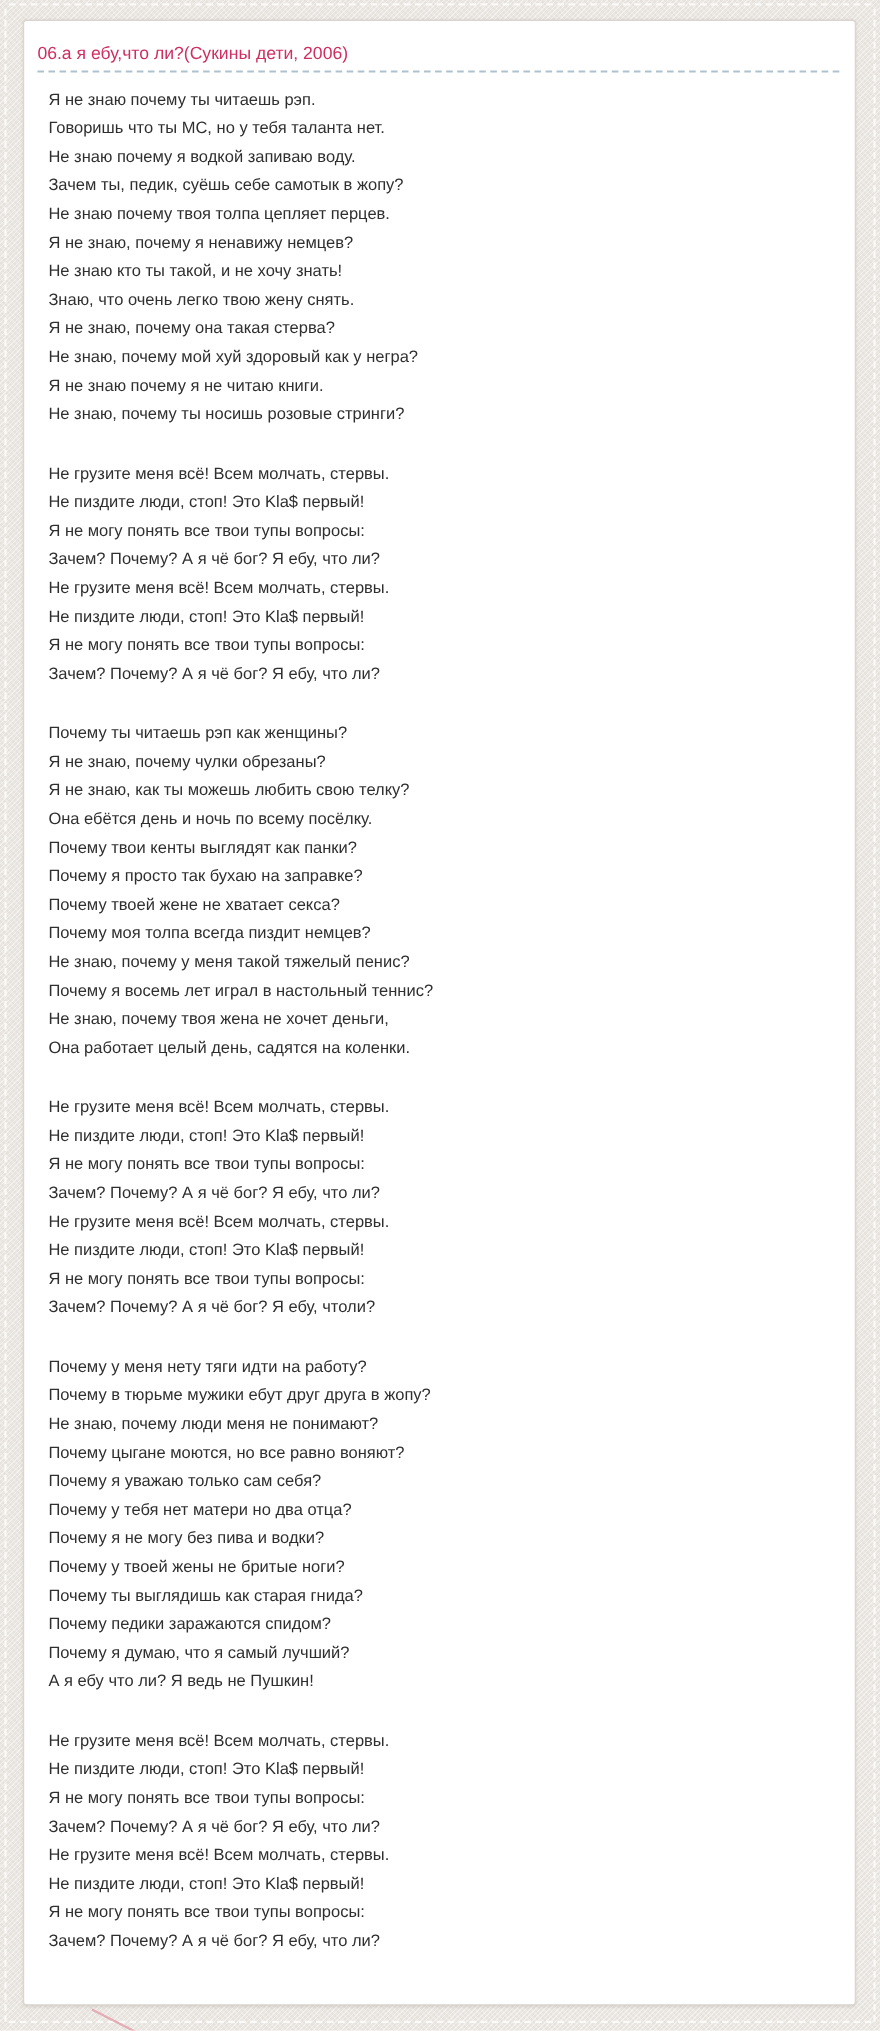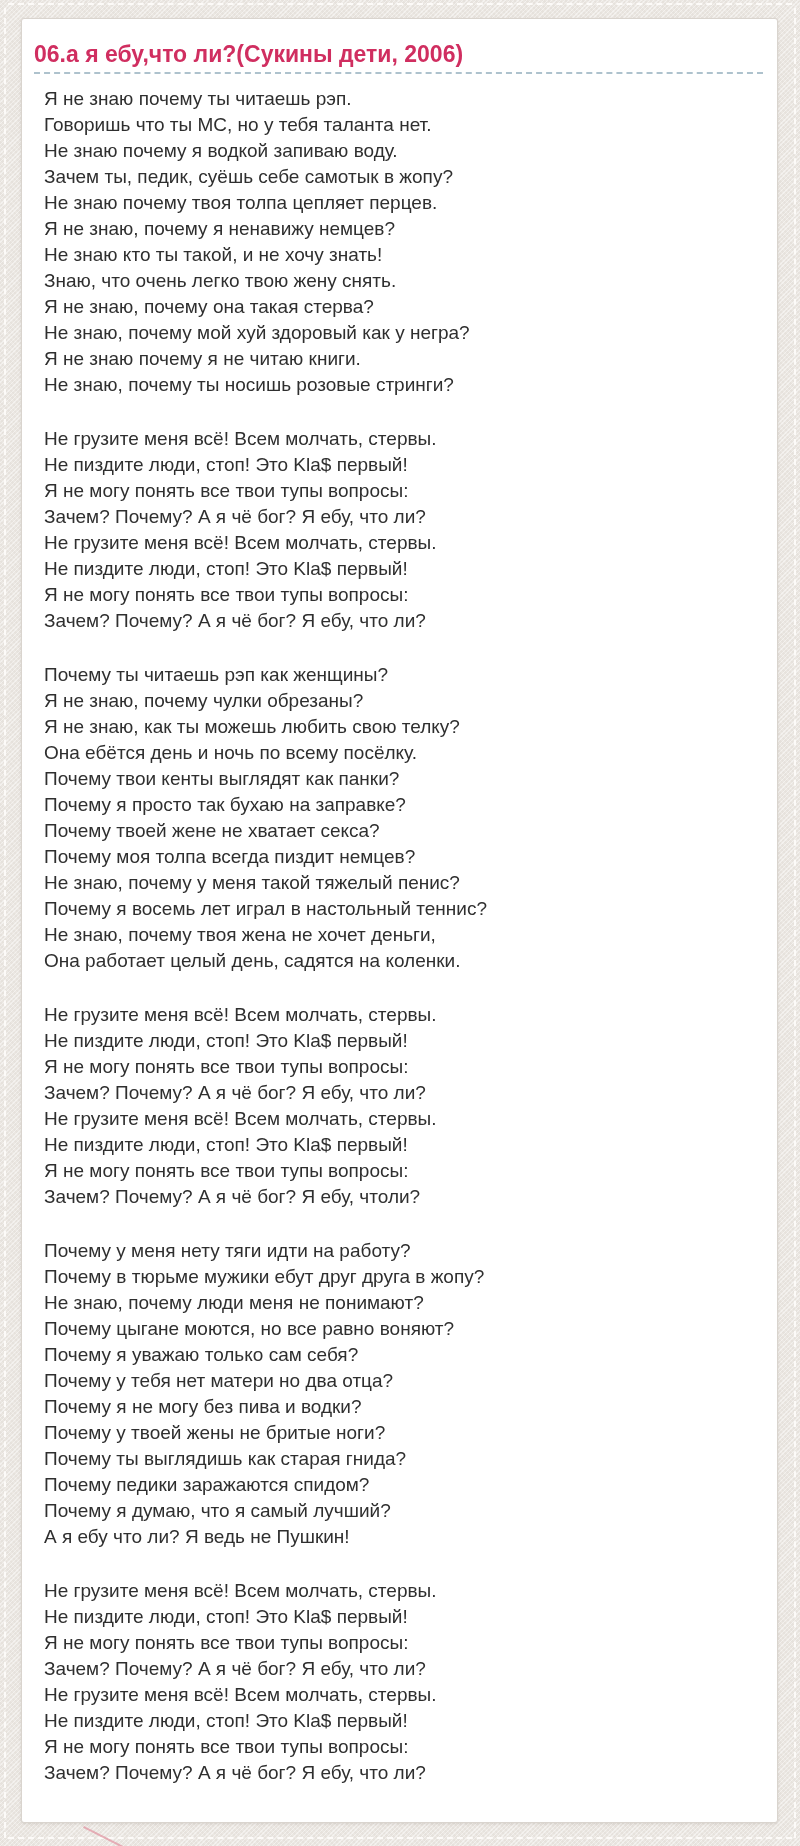--- a/index.html
+++ b/index.html
@@ -35,22 +35,22 @@
     left: 21px; top: 18px;
     width: 757px; height: 1805px;
     background: #ffffff;
     border: 1px solid #d9d4ce;
     border-radius: 3px;
     box-shadow: 0 1px 3px rgba(120,110,100,0.18);
     padding: 22px 14px 0 12px;
   }
   .song-title {
     margin: 0;
-    font-size: 23px;
-    font-weight: bold;
+    font-size: 16px;
+    font-weight: normal;
     line-height: 1.15;
     color: #d02e60;
   }
   .artist-line {
     margin-top: 3px;
     font-size: 15px;
     line-height: 20px;
     color: #3d3d3d;
   }
   .artist-line a {
@@ -58,21 +58,21 @@
     text-decoration: none;
     cursor: pointer;
   }
   .separator {
     margin-top: 5px;
     height: 0;
     border-bottom: 2px dashed #aec2cd;
   }
   .lyrics {
     margin: 12px 0 12px 10px;
-    font-size: 19px;
+    font-size: 15px;
     line-height: 26px;
     color: #2f2f2f;
   }
   .lyrics p { margin: 28px 0 0 0; }
   .lyrics p:first-child { margin-top: 0; }
   
   .logo {
     position: absolute;
     right: 5px; bottom: 1px;
     text-align: right;

